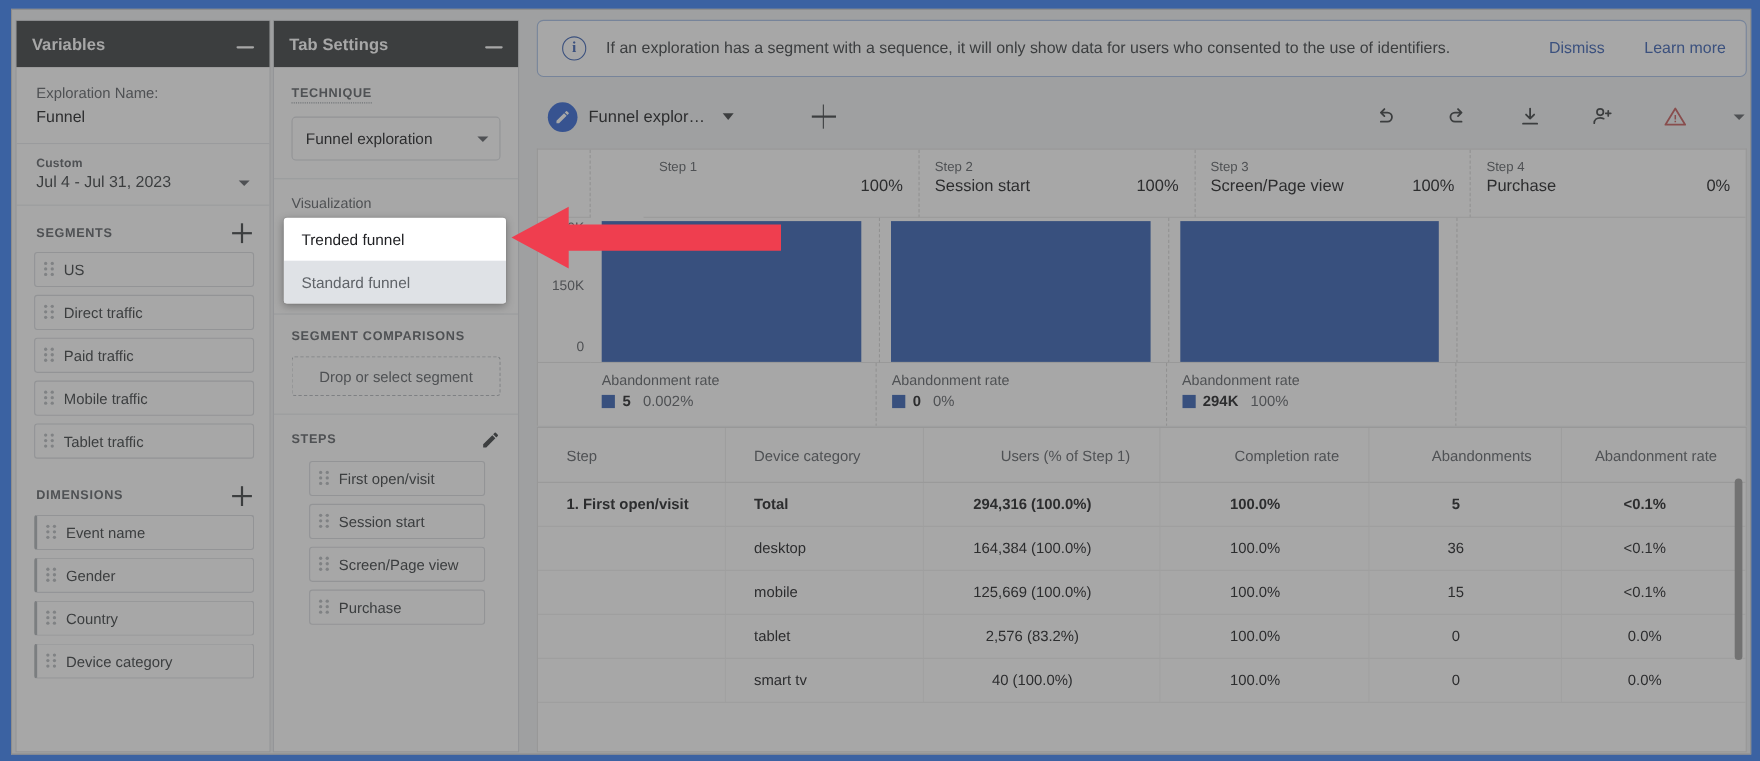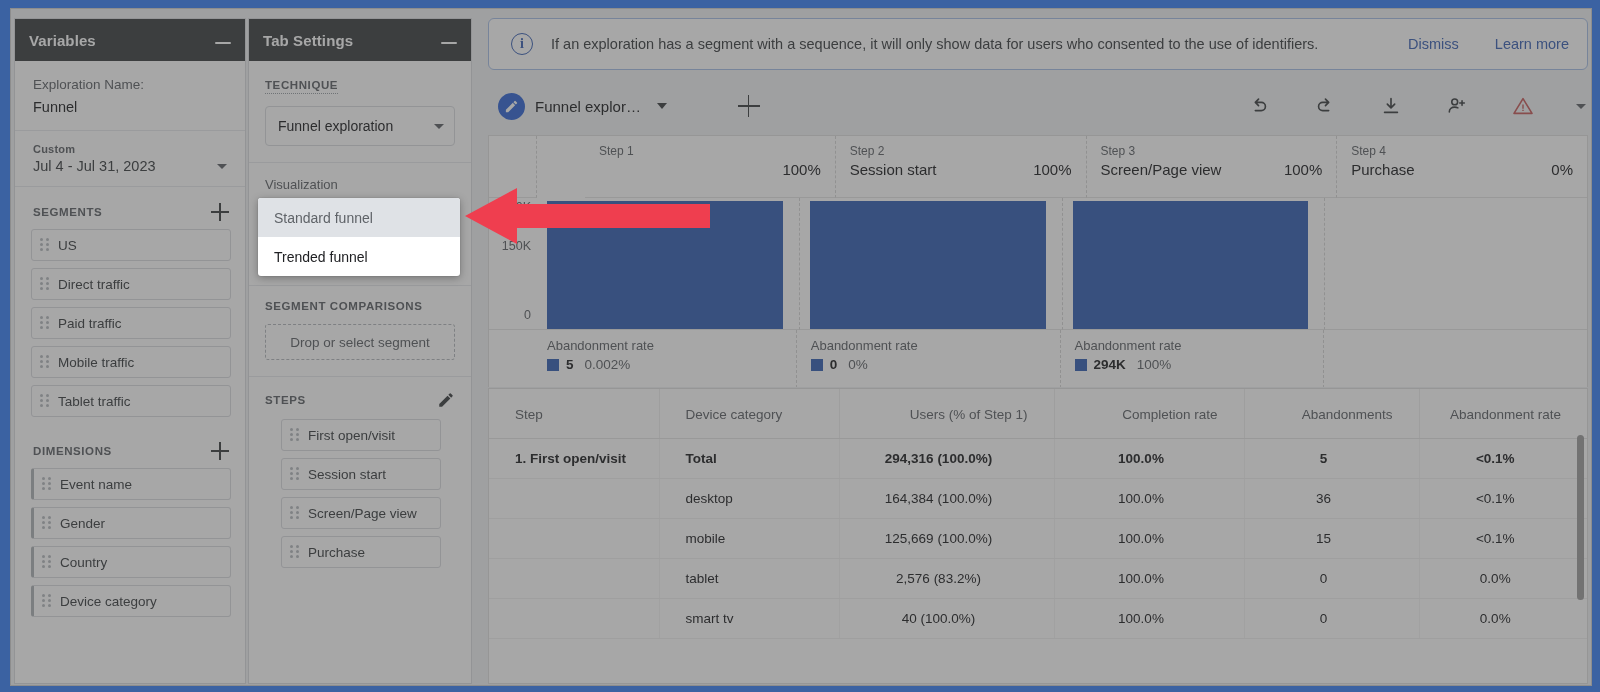--- a/index.html
+++ b/index.html
@@ -640,21 +640,21 @@
                 <span class="step-name">Purchase</span>
                 <span class="step-pct">0%</span>
               </div>
             </div>
           </div>
       </div>
 
       <div class="plot-row">
         <div class="yaxis">
           <div class="ytick" style="top:2px">300K</div>
-          <div class="ytick" style="top:41px">150K</div>
+          <div class="ytick" style="top:55px">150K</div>
           <div class="ytick" style="top:110px">0</div>
         </div>
         <div id="bar-cols" style="display:flex;flex:1">
             <div class="bar-col">
               <div class="bar" style="height: 98%; background: rgb(54, 98, 181);"></div>
             </div>
             <div class="bar-col">
               <div class="bar" style="height: 98%; background: rgb(54, 98, 181);"></div>
             </div>
             <div class="bar-col">
@@ -750,22 +750,22 @@
               <td>0.0%</td>
             </tr>
           </tbody>
       </table>
     </div>
   </div>
 
   <div id="scrim"></div>
 
   <div id="viz-dropdown">
+      <div class="opt">Trended funnel</div>
       <div class="opt sel">Standard funnel</div>
-      <div class="opt">Trended funnel</div>
     </div>
 
   <div id="red-arrow">
     <svg width="260" height="60" viewBox="0 0 260 60">
       <path d="M10,30 L62,2 L62,18 L255,18 L255,42 L62,42 L62,58 Z" fill="#ef3e4f"></path>
     </svg>
   </div>
 </div>
 
 </body></html>

